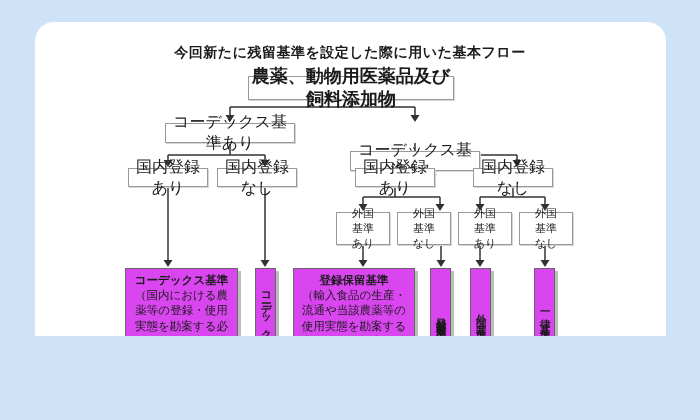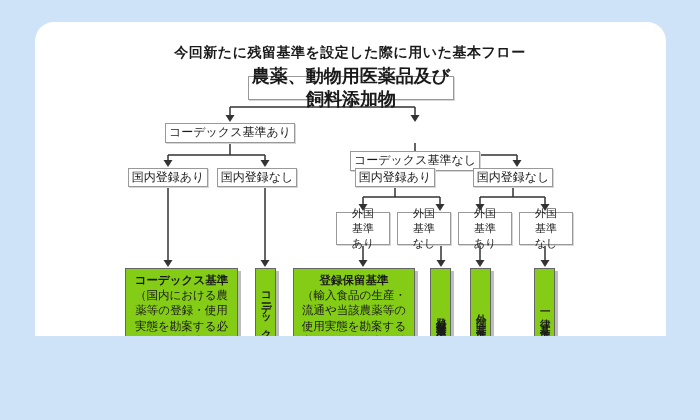--- a/index.html
+++ b/index.html
@@ -11,24 +11,24 @@
   body{font-family:"DejaVu Sans","Liberation Sans",sans-serif;background:var(--bg);}
   .screen{position:relative;width:700px;height:336px;background:var(--bg);overflow:hidden;font-family:Liberation Serif, serif;}
   .panel{position:absolute;left:35px;top:22px;width:631px;height:374px;background:var(--panel);border-radius:19px;}
   .title{position:absolute;left:35px;top:44px;width:630px;text-align:center;
          font-size:14px;font-weight:bold;color:var(--text);letter-spacing:0.5px;z-index:3;}
   svg.connectors{position:absolute;left:0;top:0;z-index:2;}
   svg.connectors path{stroke:var(--line);stroke-width:1.5;fill:none;}
   svg.connectors polygon{fill:var(--line);stroke:none;}
   .node{position:absolute;z-index:3;background:#fff;border:1px solid var(--box-border);
         color:var(--text);display:flex;align-items:center;justify-content:center;
-        text-align:center;font-size:12px;line-height:1.3;box-shadow:1px 1px 0 #d6d6d6;}
+        text-align:center;font-size:16px;line-height:1.3;box-shadow:1px 1px 0 #d6d6d6;}
   .node.root{font-weight:bold;font-size:18px;}
   .node.tiny{font-size:11px;line-height:1.35;padding:1px 12px;}
-  .outcome{position:absolute;z-index:3;background:#84cc16;border:1px solid var(--outcome-border);
+  .outcome{position:absolute;z-index:3;background:#d946ef;border:1px solid var(--outcome-border);
            color:var(--text);box-shadow:3px 3px 0 var(--shadow);}
   .outcome.big{padding:4px 4px 0 4px;}
   .big .otitle{text-align:center;font-weight:bold;font-size:11.5px;line-height:15px;}
   .big .obody{text-align:center;font-size:11.5px;line-height:15.4px;}
   .outcome.vert{display:flex;align-items:center;justify-content:center;
                 writing-mode:vertical-rl;text-orientation:upright;
                 font-weight:bold;font-size:10.5px;line-height:1;}
   .vert.sp6{letter-spacing:2px;}
   .vert.sp4{letter-spacing:5px;}
 </style>

